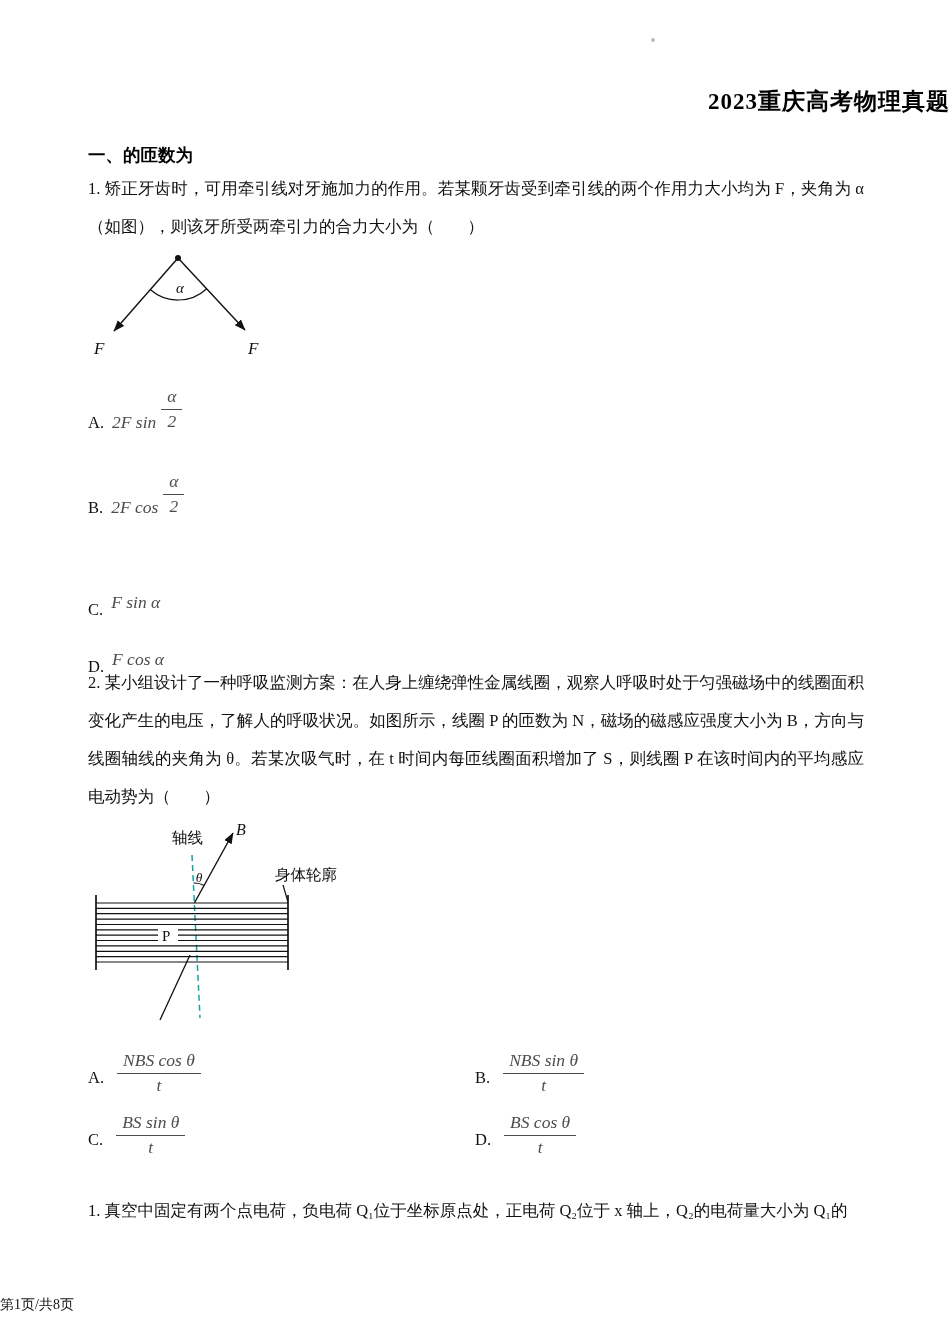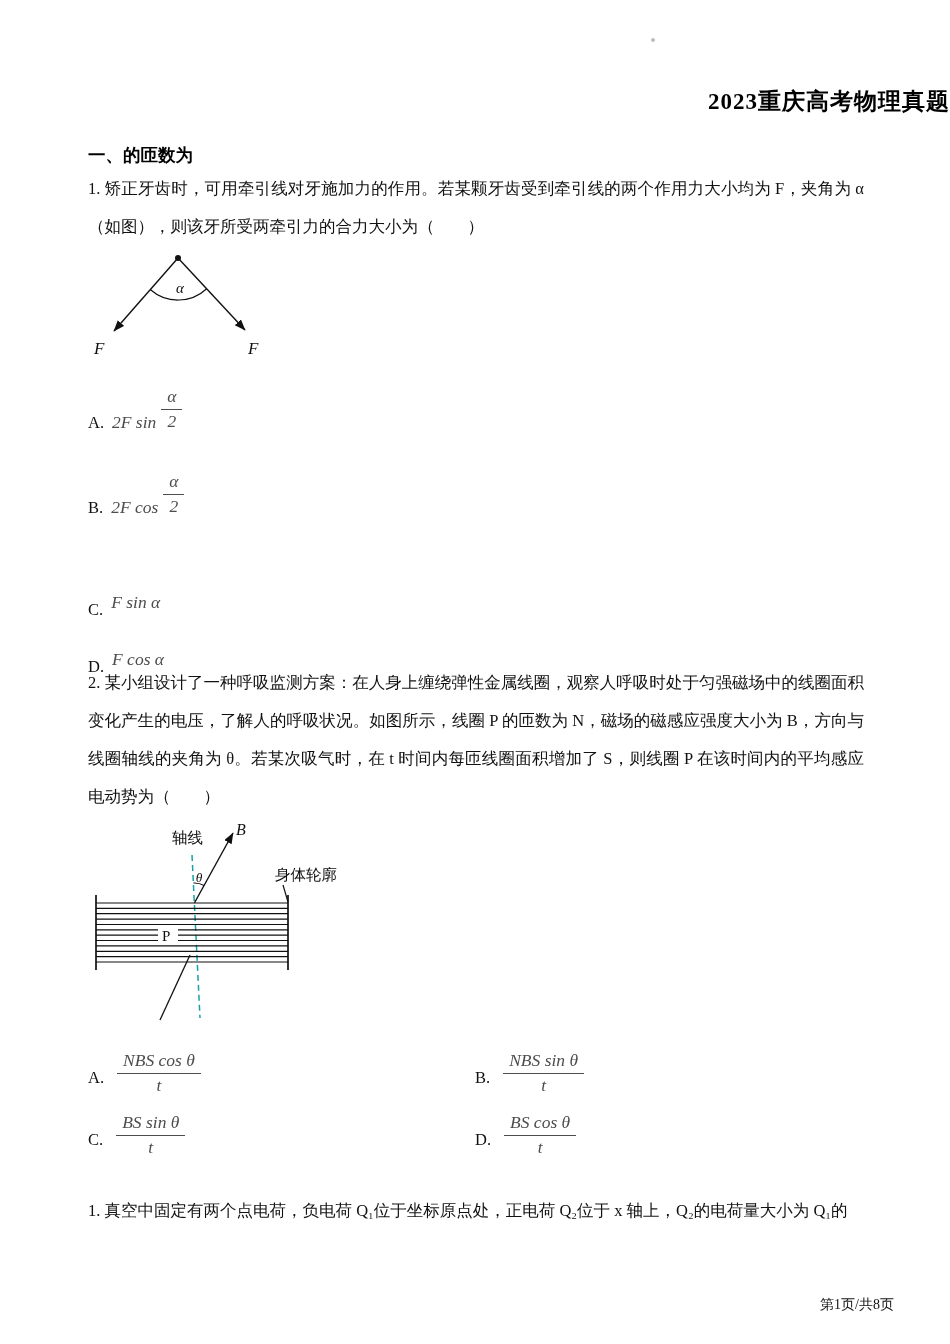--- a/index.html
+++ b/index.html
@@ -34,21 +34,21 @@
   .frac .num { padding:0 6px 1px; border-bottom:1.4px solid #4d4d4d; text-align:center; }
   .frac .den { padding-top:1px; text-align:center; }
   #q1-opt-a { top:386px; left:88px; }
   #q1-opt-b { top:471px; left:88px; }
   #q1-opt-c { top:556px; left:88px; }
   #q1-opt-d { top:613px; left:88px; }
   #q2-opt-a { top:1050px; left:88px; }
   #q2-opt-b { top:1050px; left:475px; }
   #q2-opt-c { top:1112px; left:88px; }
   #q2-opt-d { top:1112px; left:475px; }
-  .footer { top:1296px; left:0; width:866px; text-align:right; font-size:14px; color:#111;margin-left:28px; }
+  .footer { top:1296px; left:0; width:866px; text-align:left; font-size:14px; color:#111; }
   .stray { top:38px; left:651px; width:4px; height:4px; border-radius:50%; background:#b9bdc9; }
   svg text { font-family:"Liberation Serif","DejaVu Serif",serif; fill:#111; }
 </style>
 </head>
 <body>
 
 <div class="abs stray"></div>
 
 <h1 class="abs title">2023重庆高考物理真题</h1>
 

